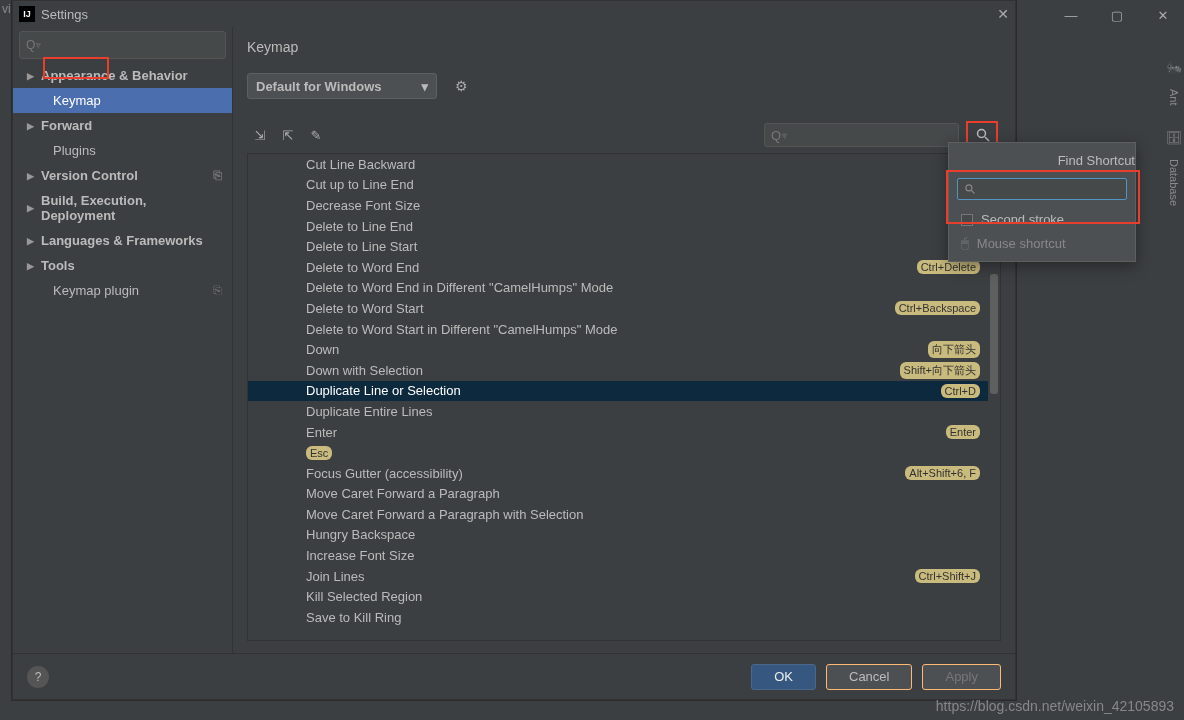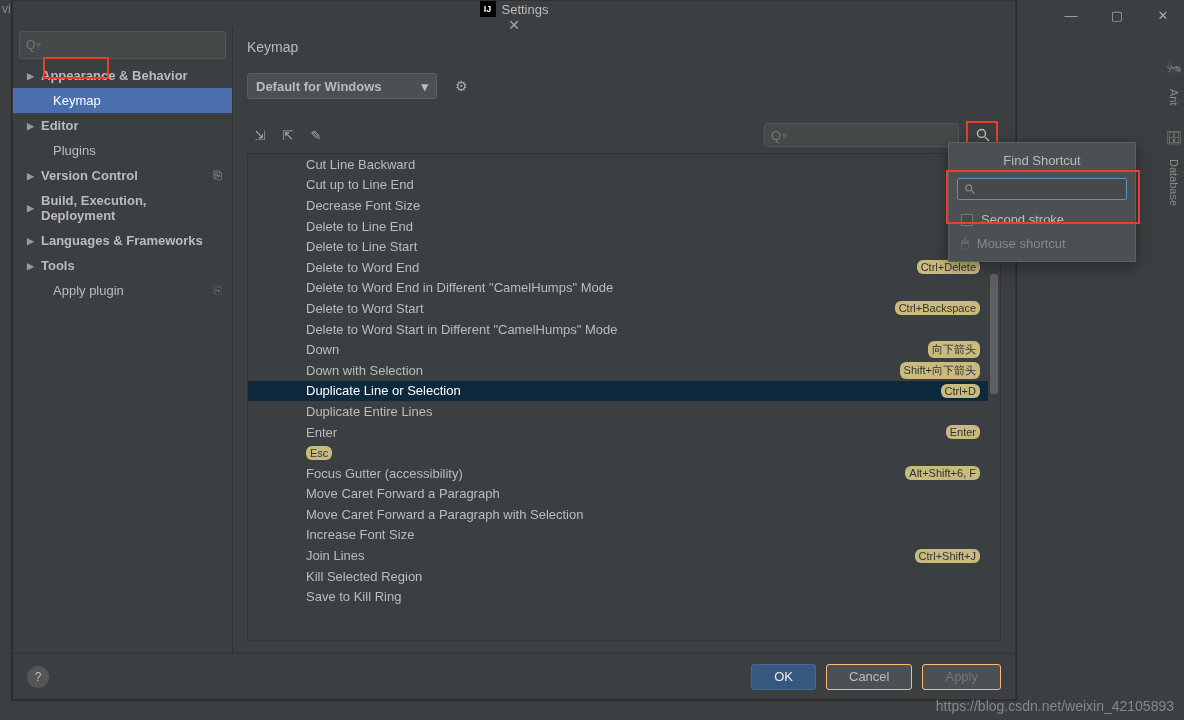--- a/index.html
+++ b/index.html
@@ -8,21 +8,21 @@
 .appbg { position:absolute; left:0; top:0; right:0; bottom:0; background:#3c3f41; }
 .ws-titlebar { position:absolute; top:0; left:0; right:0; height:30px; background:#3c3f41; display:flex; justify-content:flex-end; align-items:center; padding-right:8px; gap:20px; }
 .ws-ctrl { width:26px; height:20px; display:flex; align-items:center; justify-content:center; color:#aaa; cursor:default; }
 
 
 .rtool { position:absolute; right:0; top:60px; width:20px; display:flex; flex-direction:column; align-items:center; gap:14px; color:#8a8a8a; }
 .rtool .vlabel { writing-mode:vertical-rl; font-size:11px; }
 .rtool .ico { font-size:13px; }
 
 .modal { position:absolute; left:12px; top:0; width:1004px; height:700px; background:#3c3f41; border:1px solid #323232; display:flex; flex-direction:column; box-shadow:0 0 0 1px #2b2b2b; }
-.titlebar { height:26px; background:#3c3f41; display:flex; align-items:center; padding:0 6px; justify-content:space-between;flex-direction:column; }
+.titlebar { height:26px; background:#3c3f41; display:flex; align-items:center; padding:0 6px; justify-content:space-between; }
 .titlebar .left { display:flex; align-items:center; gap:6px; }
 .titlebar .ico { width:16px; height:16px; background:#000; display:flex; align-items:center; justify-content:center; color:#fff; font-size:9px; font-weight:bold; }
 .close { color:#aaa; font-size:14px; }
 
 .body { flex:1; display:flex; overflow:hidden; }
 
 .sidebar { width:220px; border-right:1px solid #323232; display:flex; flex-direction:column; background:#3c3f41; }
 .sb-search { height:28px; margin:4px 6px; border:1px solid #555; border-radius:3px; display:flex; align-items:center; padding:0 6px; color:#777; background:#45494a; font-size:12px; }
 .cat { padding:5px 10px 5px 28px; color:#bbb; position:relative; display:flex; align-items:center; }
 .cat.bold { font-weight:bold; }
@@ -50,21 +50,21 @@
 .row { display:flex; align-items:center; padding:2px 8px 2px 58px; height:20.6px; }
 .row.sel { background:#0d293e; }
 .rlabel { flex:1; color:#bbb; white-space:nowrap; overflow:hidden; }
 .row.sel .rlabel { color:#fff; }
 .shortcut { background:#c9ba7d; color:#333; font-size:11px; padding:1px 4px; border-radius:6px; white-space:nowrap; }
 .scrollbar { position:absolute; right:0; top:0; width:12px; height:100%; background:#3c3f41; }
 .scroll-thumb { position:absolute; right:2px; top:120px; width:8px; height:120px; background:#5e6060; border-radius:3px; }
 
 
 .popup { position:absolute; left:948px; top:142px; width:188px; background:#4c5052; border:1px solid #5e6060; box-shadow:0 4px 14px rgba(0,0,0,.4); padding:6px 0; z-index:10; }
-.popup .ptitle { text-align:center; color:#bbb; padding:4px 0 8px; font-size:13px; }
+.popup .ptitle { text-align:right; color:#bbb; padding:4px 0 8px; font-size:13px; }
 .popup .pinput { margin:2px 8px 8px; height:22px; border:1px solid #5294c4; background:#45494a; border-radius:2px; display:flex; align-items:center; padding:0 6px; color:#777; }
 .popup .prow { display:flex; align-items:center; gap:8px; padding:4px 12px; color:#bbb; }
 .popup .prow.muted { color:#888; }
 .popup .cb { width:12px; height:12px; border:1px solid #777; background:#45494a; }
 .redbox3 { position:absolute; left:946px; top:170px; width:194px; height:54px; border:2px solid #e83e2e; pointer-events:none; z-index:11; }
 
 .footer { height:46px; border-top:1px solid #323232; display:flex; align-items:center; padding:0 14px; gap:10px; }
 .help { width:22px; height:22px; border-radius:50%; background:#555; display:flex; align-items:center; justify-content:center; color:#bbb; font-size:12px; }
 .footer .gap { flex:1; }
 .btn { height:26px; padding:0 22px; background:#4c5052; border:1px solid #fdba74; border-radius:3px; color:#bbb; display:flex; align-items:center; }
@@ -106,21 +106,21 @@
       <div id="sb-items" style="position:relative">
           <div class="cat bold">
             <span class="arrow">▶</span>
             <span>Appearance &amp; Behavior</span>
           </div>
           <div class="cat selected">
             <span>Keymap</span>
           </div>
           <div class="cat bold">
             <span class="arrow">▶</span>
-            <span>Editor</span>
+            <span>Forward</span>
           </div>
           <div class="cat child">
             <span>Plugins</span>
           </div>
           <div class="cat bold">
             <span class="arrow">▶</span>
             <span>Version Control</span>
             <span class="badge">⎘</span>
           </div>
           <div class="cat bold">
@@ -129,21 +129,21 @@
           </div>
           <div class="cat bold">
             <span class="arrow">▶</span>
             <span>Languages &amp; Frameworks</span>
           </div>
           <div class="cat bold">
             <span class="arrow">▶</span>
             <span>Tools</span>
           </div>
           <div class="cat child">
-            <span>Apply plugin</span>
+            <span>Keymap plugin</span>
             <span class="badge">⎘</span>
           </div>
         </div>
       <div class="redbox1"></div>
     </div>
 
     <div class="main">
       <h3>Keymap</h3>
       <div class="schemerow">
         <div class="scheme">
@@ -223,20 +223,23 @@
               <span class="rlabel">Focus Gutter (accessibility)</span>
               <span class="shortcut">Alt+Shift+6, F</span>
             </div>
             <div class="row">
               <span class="rlabel">Move Caret Forward a Paragraph</span>
             </div>
             <div class="row">
               <span class="rlabel">Move Caret Forward a Paragraph with Selection</span>
             </div>
             <div class="row">
+              <span class="rlabel">Hungry Backspace</span>
+            </div>
+            <div class="row">
               <span class="rlabel">Increase Font Size</span>
             </div>
             <div class="row">
               <span class="rlabel">Join Lines</span>
               <span class="shortcut">Ctrl+Shift+J</span>
             </div>
             <div class="row">
               <span class="rlabel">Kill Selected Region</span>
             </div>
             <div class="row">

